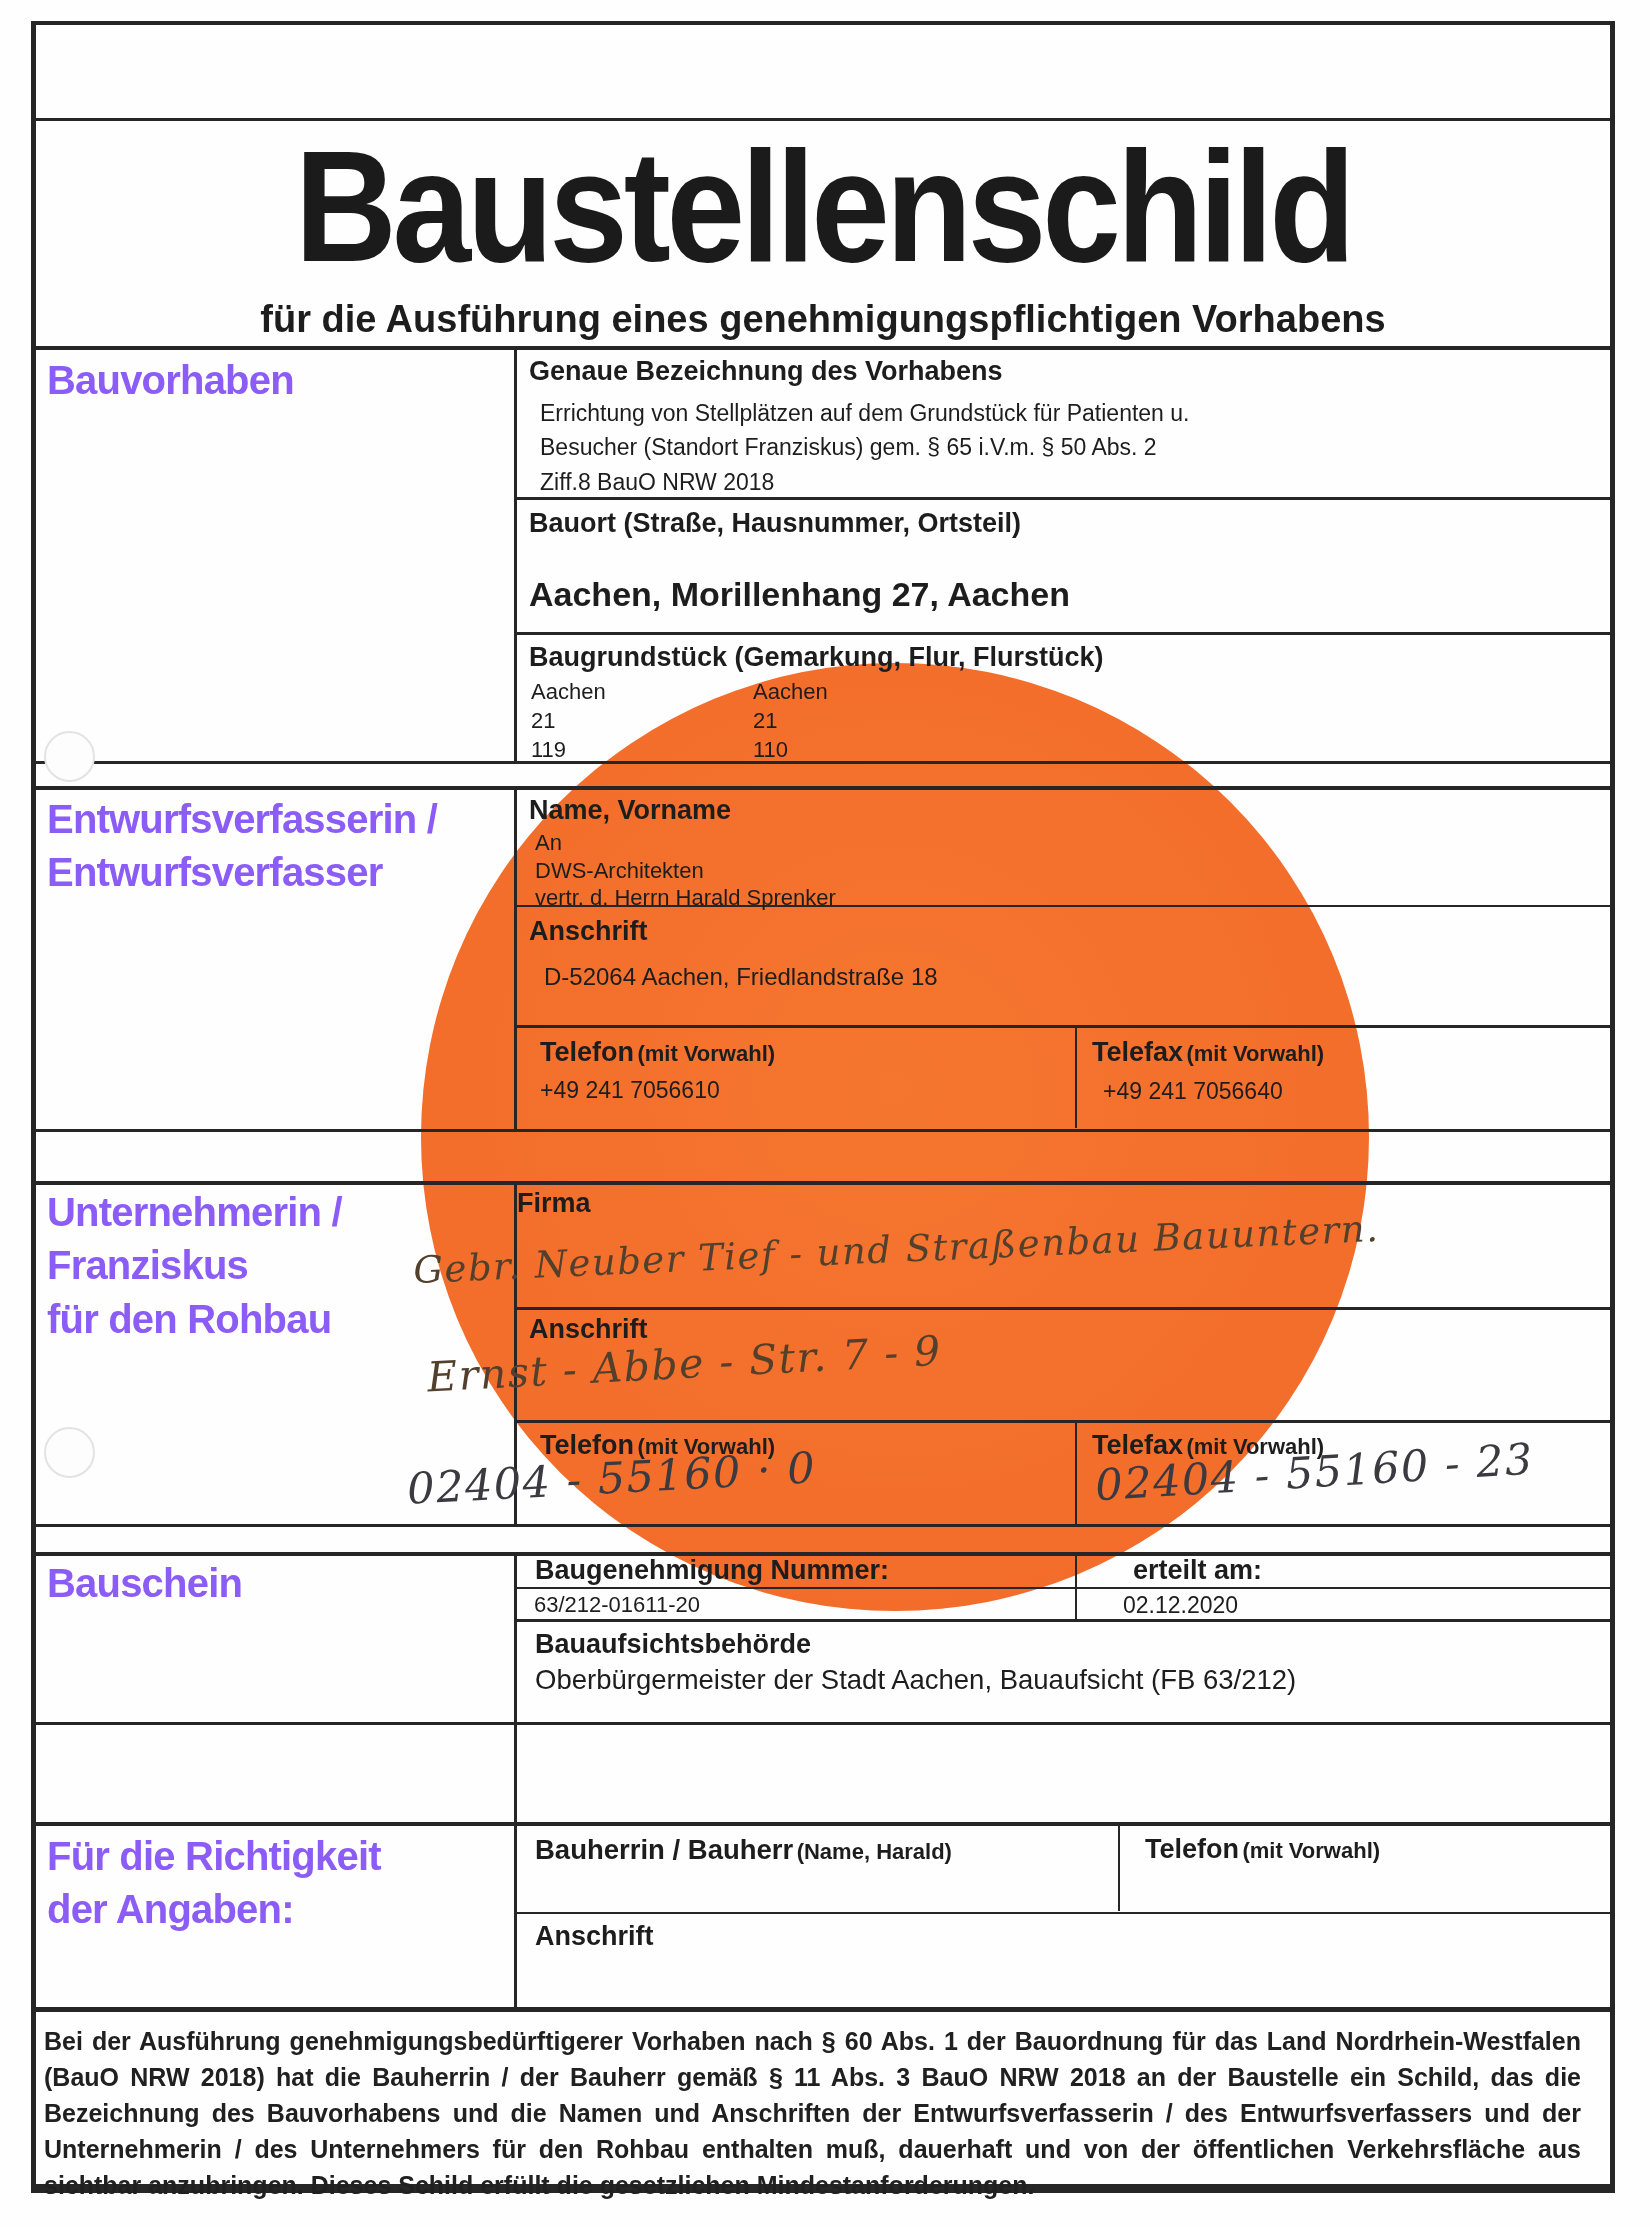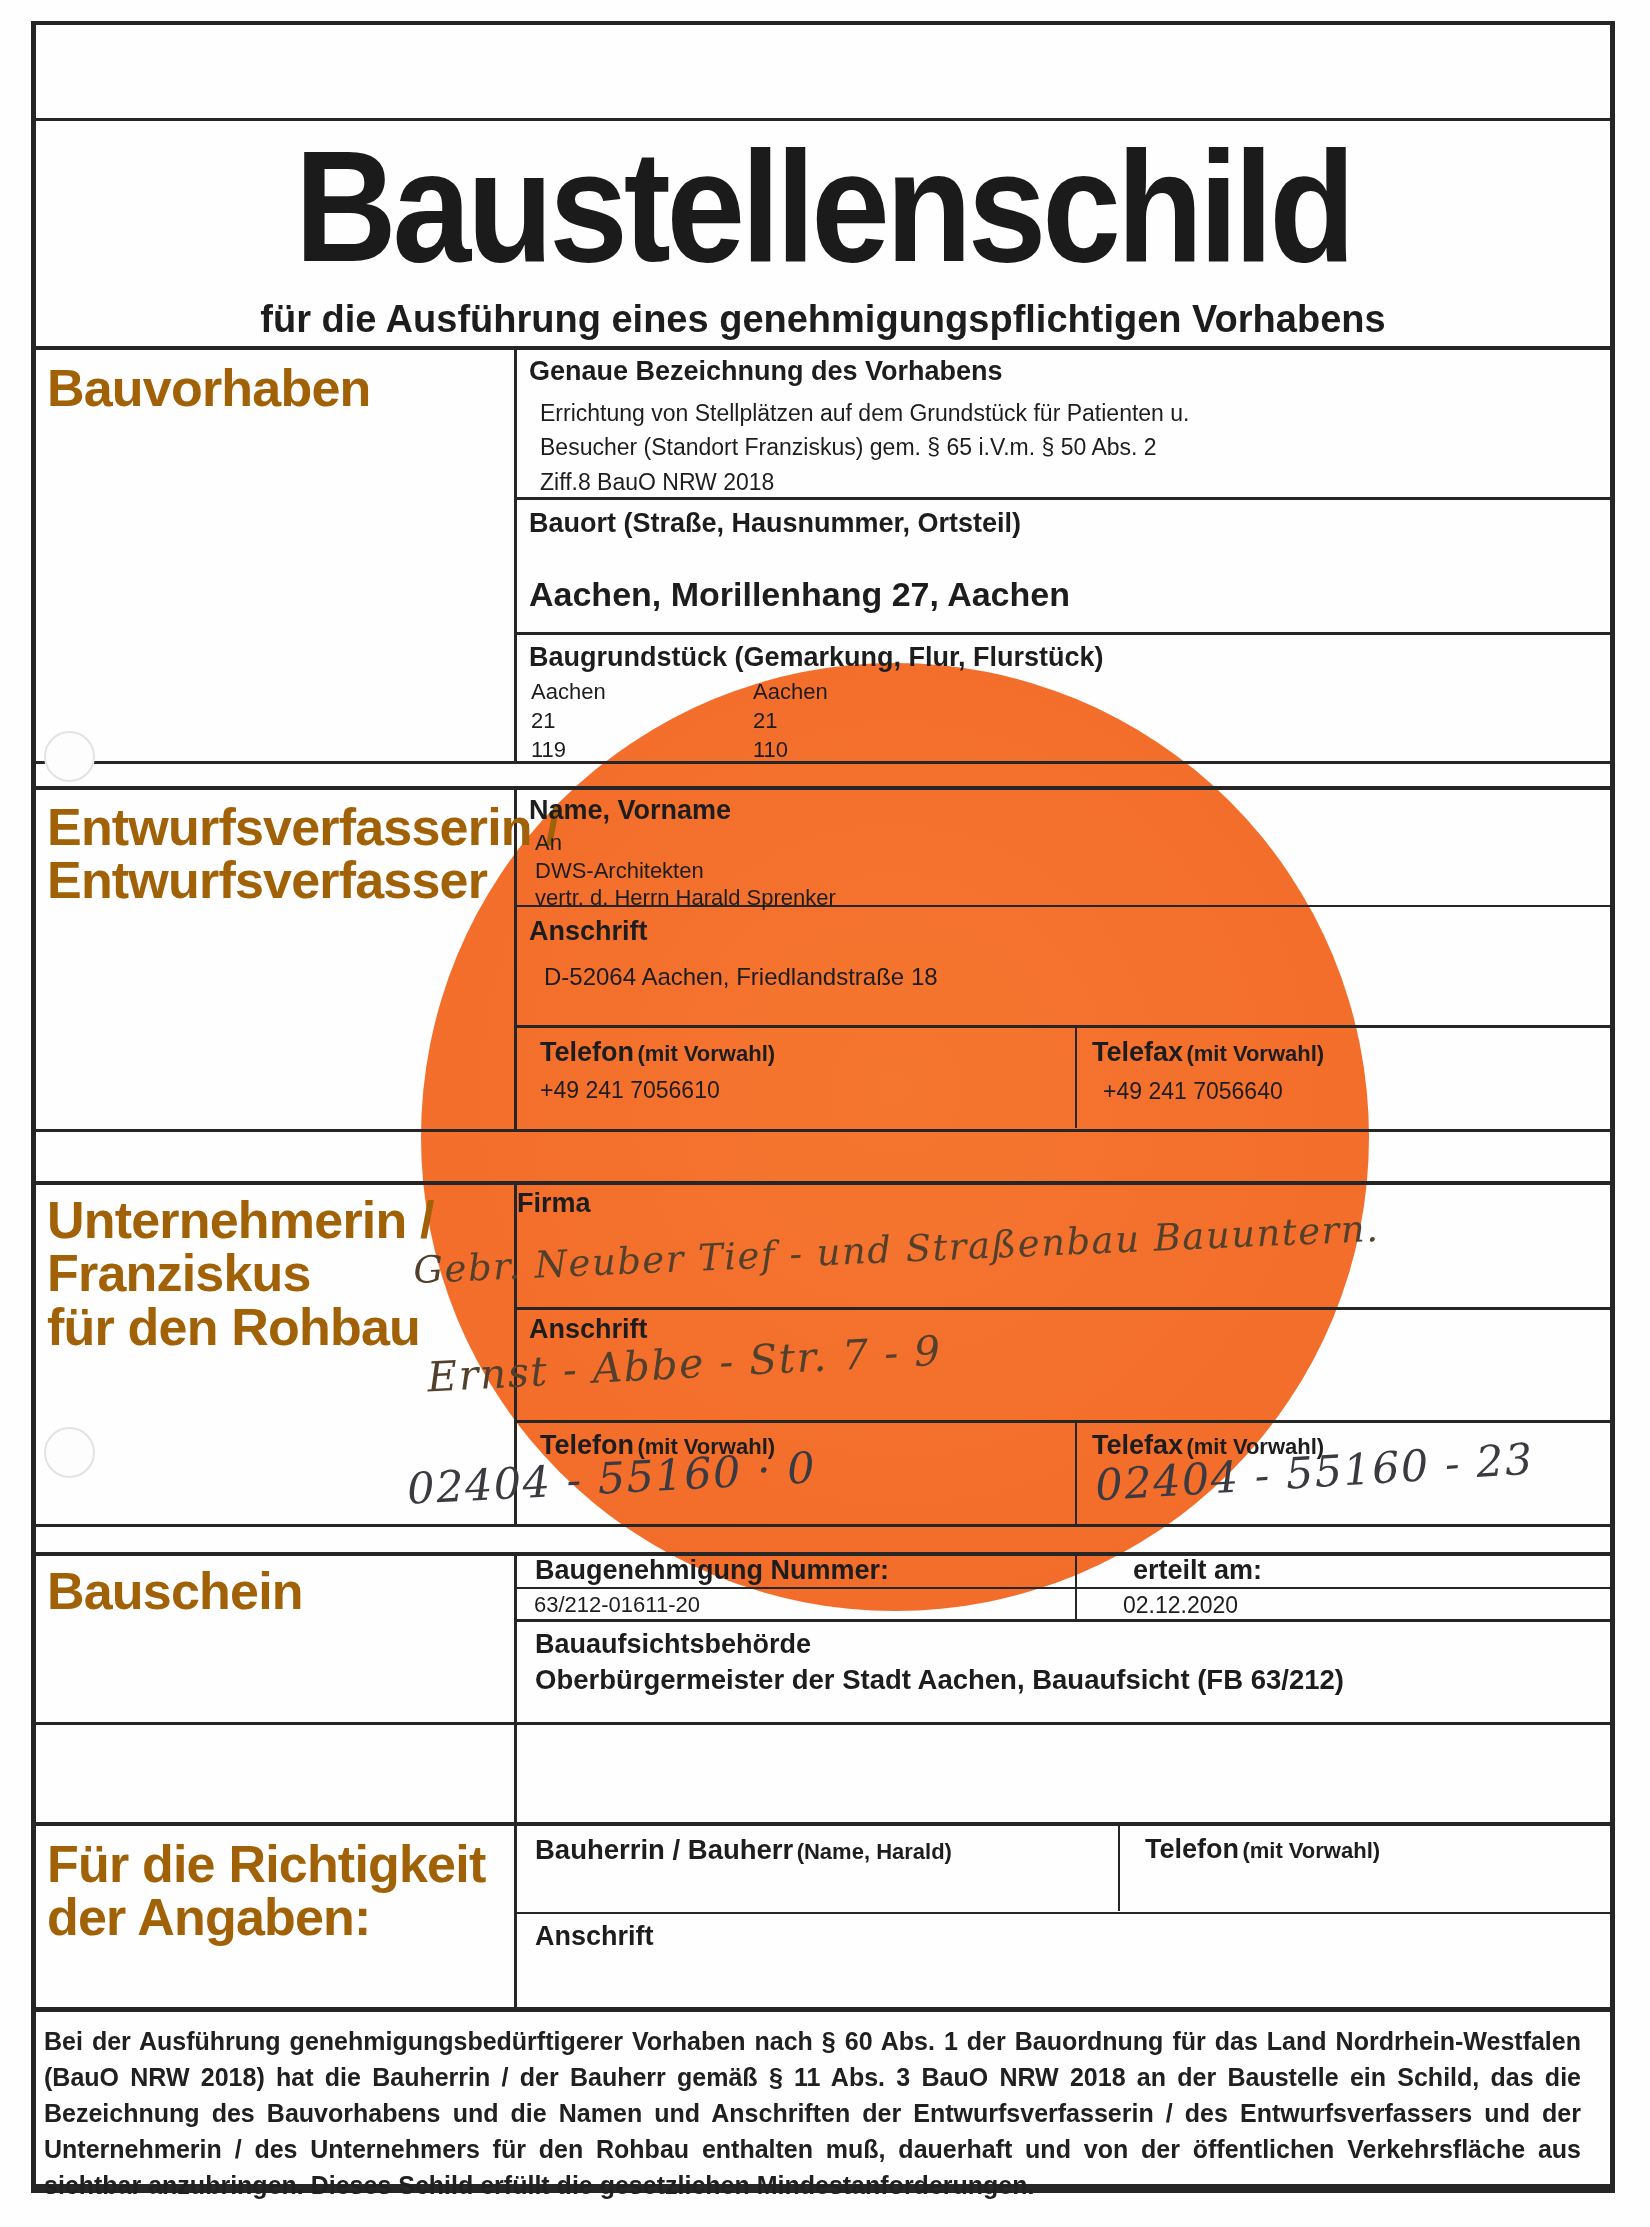--- a/index.html
+++ b/index.html
@@ -5,21 +5,21 @@
   html,body{margin:0;padding:0;background:#ffffff;}
   .page{position:relative;width:1650px;height:2227px;background:#fefefe;overflow:hidden;
         font-family:"Liberation Sans",sans-serif;color:#1d1d1d;}
   .circle{position:absolute;left:421px;top:663px;width:948px;height:948px;border-radius:50%;
           background:radial-gradient(circle at 50% 45%, #f5762f 0%, #f36d2b 70%, #f0662a 100%);z-index:1;}
   .ln{position:absolute;background:#262626;z-index:2;}
   .t{position:absolute;z-index:2;white-space:nowrap;}
   .cap{font-weight:bold;font-size:27px;}
   .cap-hint{font-weight:bold;font-size:22px;}
   .val{font-size:22px;}
-  .label{font-weight:bold;font-size:52px;letter-spacing:-0.8px;color:#a16207;}
+  .label{font-weight:bold;font-size:40px;letter-spacing:-0.8px;color:#8b5cf6;}
   .notice{left:31px;right:35px;text-align:center;top:38px;font-weight:bold;font-size:29px;}
   .title{left:31px;right:35px;text-align:center;top:128px;font-weight:bold;font-size:157px;line-height:157px;
          letter-spacing:-4.6px;transform:scaleX(0.9);transform-origin:50% 50%;color:#1b1b1b;}
   .subtitle{left:31px;right:35px;text-align:center;top:298px;font-weight:bold;font-size:38px;}
   .hand{font-family:"DejaVu Serif",serif;font-style:italic;color:#53402c;letter-spacing:1.5px;z-index:2;}
   .hand-dark{color:#3a3a40;}
   .punch{position:absolute;width:47px;height:47px;border-radius:50%;background:#fdfdfd;
          border:2.3px solid #e3e3e3;z-index:3;}
   .footer-text{position:absolute;left:44px;top:2023px;width:1537px;z-index:2;
                font-weight:bold;font-size:25px;line-height:36px;text-align:justify;white-space:normal;color:#202020;}
@@ -120,21 +120,21 @@
   <div class="t hand hand-dark" style="left:407px;top:1453px;font-size:43px;transform:rotate(-3deg)">02404 - 55160 · 0</div>
   <div class="t" style="left:1092px;top:1430px"><span class="cap">Telefax</span> <span class="cap-hint">(mit Vorwahl)</span></div>
   <div class="t hand hand-dark" style="left:1095px;top:1447px;font-size:43px;transform:rotate(-3.5deg)">02404 - 55160 - 23</div>
 
   <div class="t label" style="left:47px;top:1561px">Bauschein</div>
   <div class="t cap" style="left:535px;top:1555px">Baugenehmigung Nummer:</div>
   <div class="t cap" style="left:1133px;top:1555px">erteilt am:</div>
   <div class="t val" style="left:534px;top:1592px">63/212-01611-20</div>
   <div class="t" style="left:1123px;top:1592px;font-size:23px">02.12.2020</div>
   <div class="t cap" style="left:535px;top:1629px">Bauaufsichtsbehörde</div>
-  <div class="t" style="left:535px;top:1664px;font-weight:bold;font-size:27.5px">Oberbürgermeister der Stadt Aachen,  Bauaufsicht (FB 63/212)</div>
+  <div class="t" style="left:535px;top:1664px;font-weight:normal;font-size:27.5px">Oberbürgermeister der Stadt Aachen,  Bauaufsicht (FB 63/212)</div>
 
   <div class="t label" style="left:47px;top:1834px">Für die Richtigkeit</div>
   <div class="t label" style="left:47px;top:1887px">der Angaben:</div>
   <div class="t" style="left:535px;top:1834px"><span style="font-weight:bold;font-size:27.5px">Bauherrin / Bauherr</span>&nbsp;<span class="cap-hint">(Name, Harald)</span></div>
   <div class="t" style="left:1145px;top:1834px"><span class="cap">Telefon</span> <span class="cap-hint">(mit Vorwahl)</span></div>
   <div class="t cap" style="left:535px;top:1921px">Anschrift</div>
 
   <div class="footer-text">Bei der Ausführung genehmigungsbedürftigerer Vorhaben nach § 60 Abs. 1 der Bauordnung für das Land Nordrhein-Westfalen (BauO NRW 2018) hat die Bauherrin / der Bauherr gemäß § 11 Abs. 3 BauO NRW 2018 an der Baustelle ein Schild, das die Bezeichnung des Bauvorhabens und die Namen und Anschriften der Entwurfsverfasserin / des Entwurfsverfassers und der Unternehmerin / des Unternehmers für den Rohbau enthalten muß, dauerhaft und von der öffentlichen Verkehrsfläche aus sichtbar  anzubringen. Dieses Schild erfüllt die gesetzlichen Mindestanforderungen.</div>
 
 </div>

